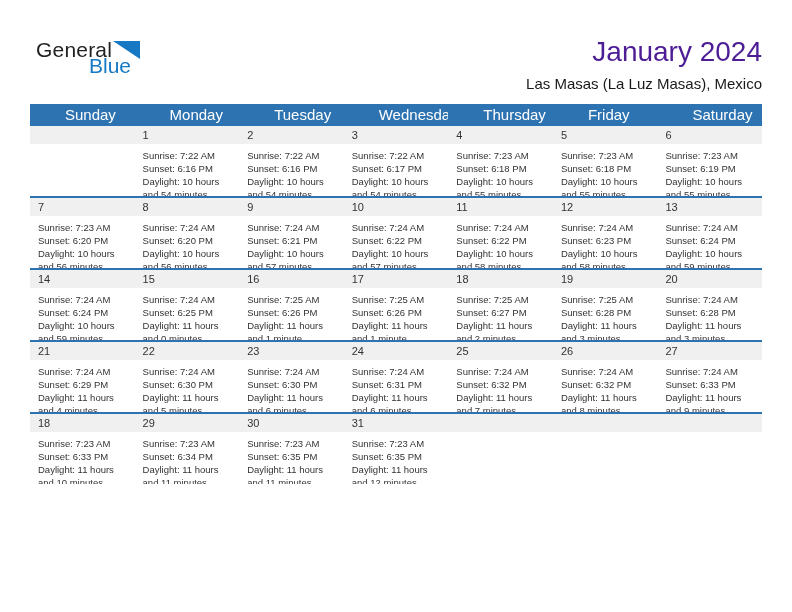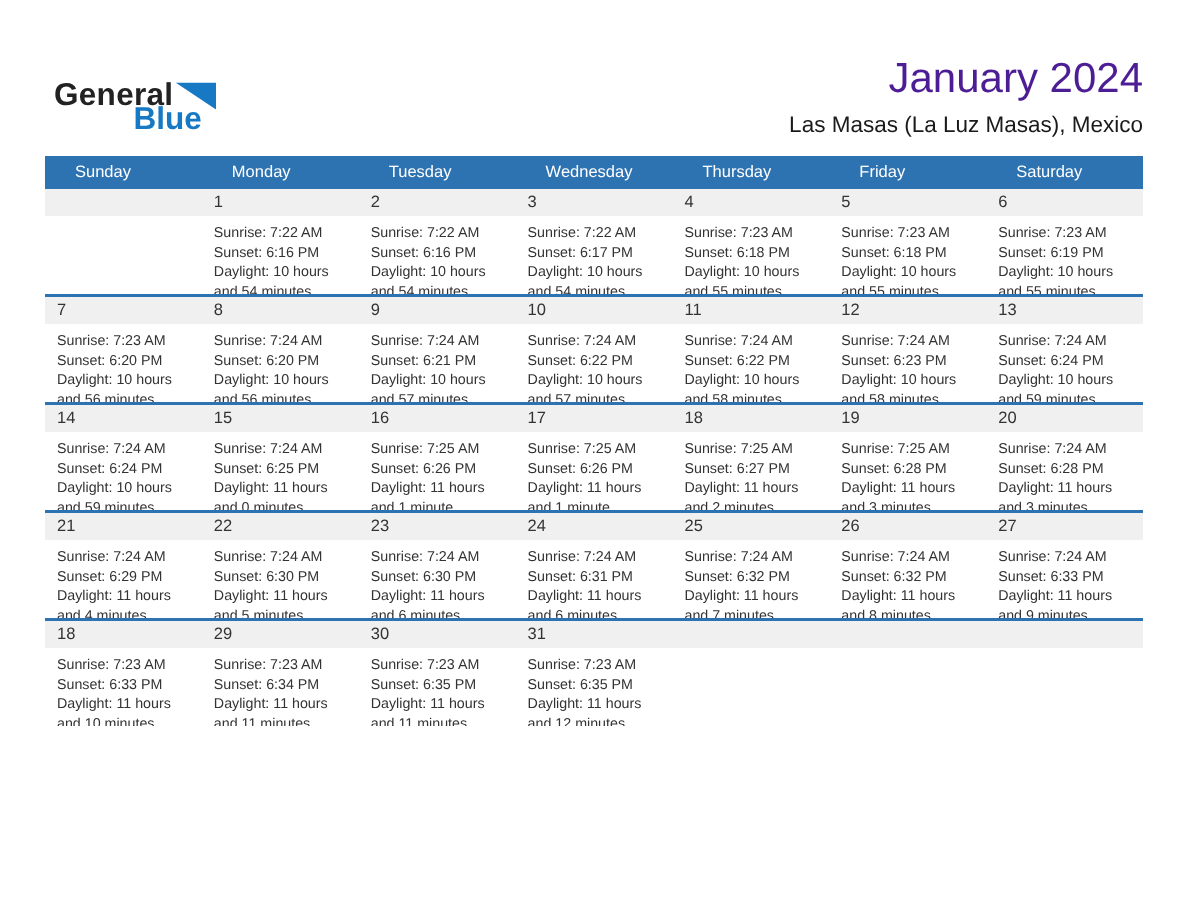--- a/index.html
+++ b/index.html
@@ -7,34 +7,34 @@
     --logo-blue:#1779c4;
     --band-gray:#f0f0f0;
     --text:#333333;
   }
   *{box-sizing:border-box;margin:0;padding:0;}
   html,body{background:#ffffff;}
   body{font-family:"Liberation Sans","DejaVu Sans",sans-serif;}
   .page{position:relative;width:792px;height:612px;background:#ffffff;overflow:hidden;}
 
   
-  .logo{position:absolute;left:36px;top:54px;width:140px;font-weight:bold;}
+  .logo{position:absolute;left:36px;top:40px;width:140px;}
   .logo-top{display:flex;align-items:flex-start;}
   .logo-general{font-size:21px;color:#222222;letter-spacing:0.2px;line-height:20px;}
   .logo-tri{margin-left:1px;margin-top:1px;display:block;}
   .logo-blue{font-size:21px;color:var(--logo-blue);line-height:19px;margin-left:53px;margin-top:-4px;}
 
   .titles{position:absolute;right:30px;top:36px;text-align:right;}
   .page-title{font-size:28px;font-weight:400;color:#4c1d95;line-height:32px;}
   .page-subtitle{font-size:15px;font-weight:400;color:#1a1a1a;margin-top:7px;}
 
   
   .calendar{position:absolute;left:30px;top:104px;width:732px;}
   .weekday-row{display:flex;background:var(--blue);height:22px;}
-  .weekday-cell{flex:1;color:#ffffff;font-size:11px;line-height:22px;padding-left:20px;overflow:hidden;white-space:nowrap;}
+  .weekday-cell{flex:1;color:#ffffff;font-size:15px;line-height:22px;padding-left:20px;overflow:hidden;white-space:nowrap;margin-left:15px;}
 
   .week{border-top:2px solid var(--blue);}
   .week:first-of-type{border-top:none;}
   .day-band{display:flex;background:var(--band-gray);height:18px;}
   .day-num{flex:1;font-size:11px;line-height:18px;padding-left:8px;color:var(--text);}
   .detail-row{display:flex;height:52px;}
   .cell{flex:1;padding:5px 2px 0 8px;overflow:hidden;}
   .cell .line{font-size:9.5px;line-height:13px;color:var(--text);white-space:nowrap;}
 </style>
 </head>

